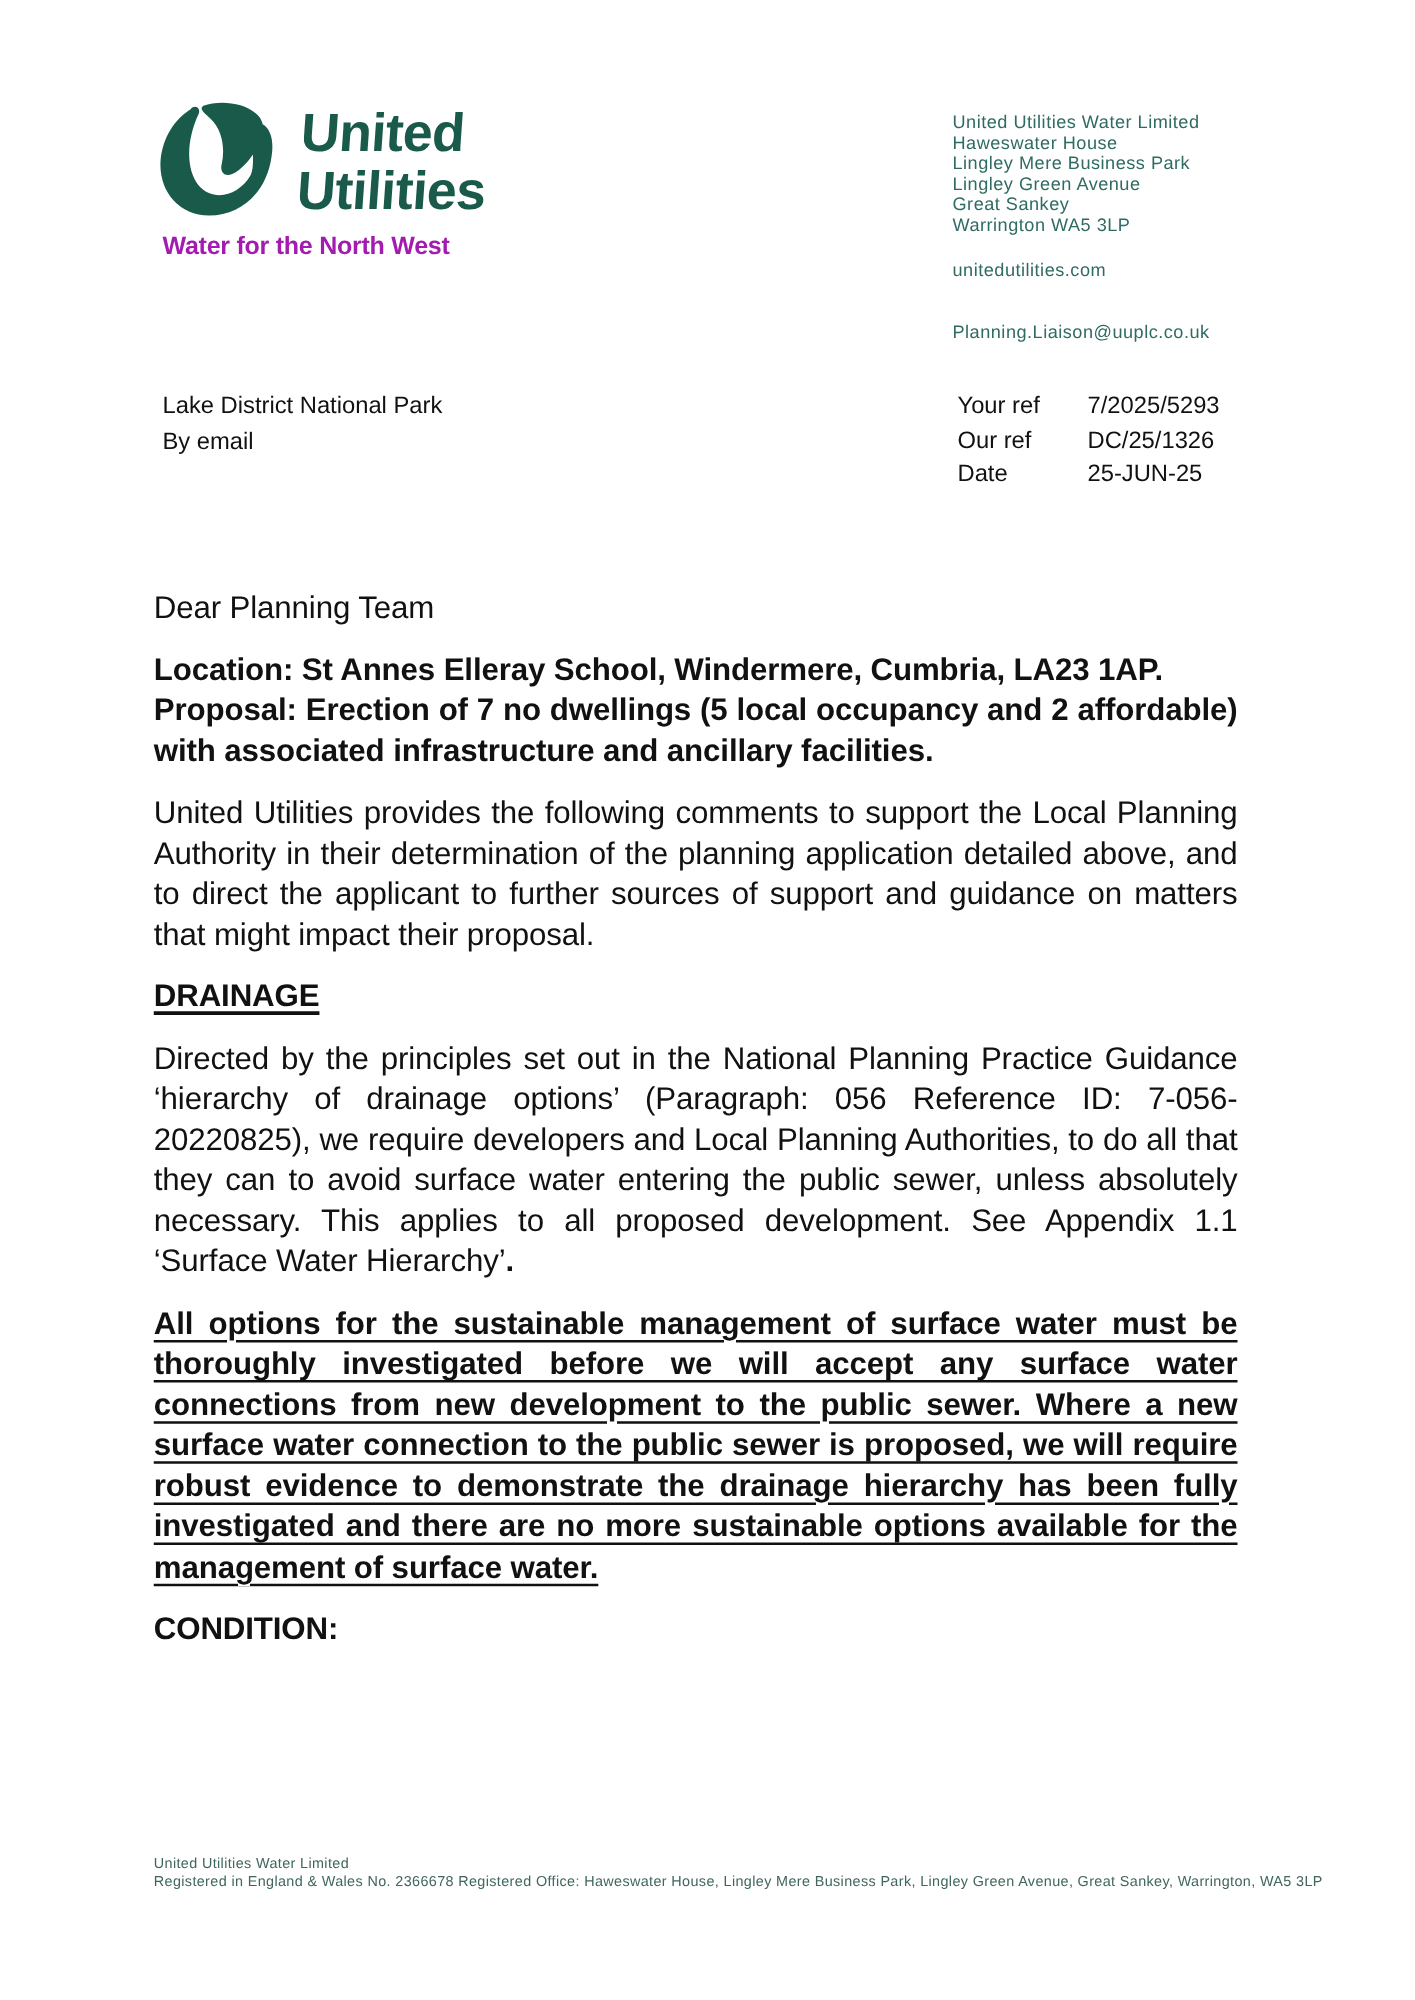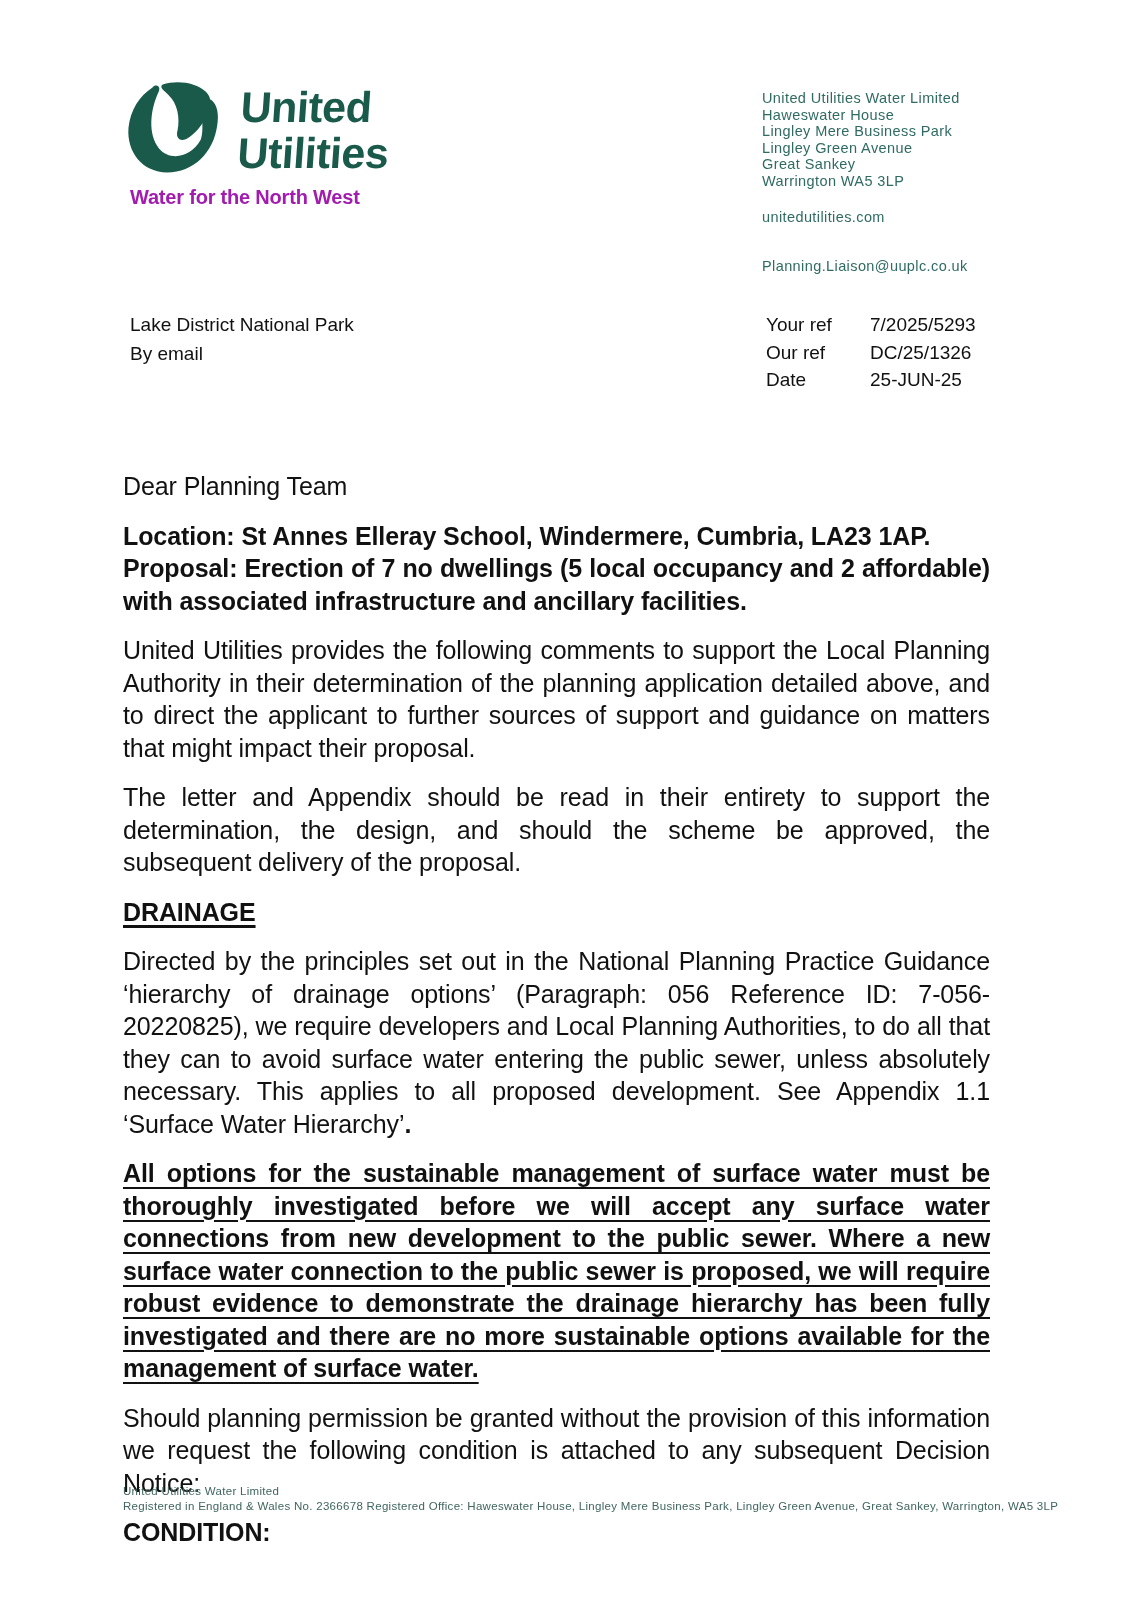--- a/index.html
+++ b/index.html
@@ -147,32 +147,30 @@
   <div class="letter-body">
     <p class="salutation">Dear Planning Team</p>
 
     <p class="bold-block">
       <span>Location: St Annes Elleray School, Windermere, Cumbria, LA23 1AP.</span><br>
       <span>Proposal: Erection of 7 no dwellings (5 local occupancy and 2 affordable) with associated infrastructure and ancillary facilities.</span>
     </p>
 
     <p>United Utilities provides the following comments to support the Local Planning Authority in their determination of the planning application detailed above, and to direct the applicant to further sources of support and guidance on matters that might impact their proposal.</p>
 
-    <p>The letter and Appendix should be read in their entirety to support the determination, the design, and should the scheme be approved, the subsequent delivery of the proposal.</p>
 
     <p class="section-heading">
       <span>DRAINAGE</span>
     </p>
 
     <p><span>Directed by the principles set out in the National Planning Practice Guidance ‘hierarchy of drainage options’ (Paragraph: 056 Reference ID: 7-056-20220825), we require developers and Local Planning Authorities, to do all that they can to avoid surface water entering the public sewer, unless absolutely necessary. This applies to all proposed development. See Appendix 1.1 ‘Surface Water Hierarchy’</span><span class="bold-period">.</span></p>
 
     <p class="bold-underline">All options for the sustainable management of surface water must be thoroughly investigated before we will accept any surface water connections from new development to the public sewer. Where a new surface water connection to the public sewer is proposed, we will require robust evidence to demonstrate the drainage hierarchy has been fully investigated and there are no more sustainable options available for the management of surface water.</p>
 
 
-    <p>Should planning permission be granted without the provision of this information we request the following condition is attached to any subsequent Decision Notice:</p>
 
     <p class="condition-heading">CONDITION:</p>
   </div>
 
   <div class="page-footer">
     <div>United Utilities Water Limited</div>
     <div>Registered in England &amp; Wales No. 2366678 Registered Office: Haweswater House, Lingley Mere Business Park, Lingley Green Avenue, Great Sankey, Warrington, WA5 3LP</div>
   </div>
 
 </div>

